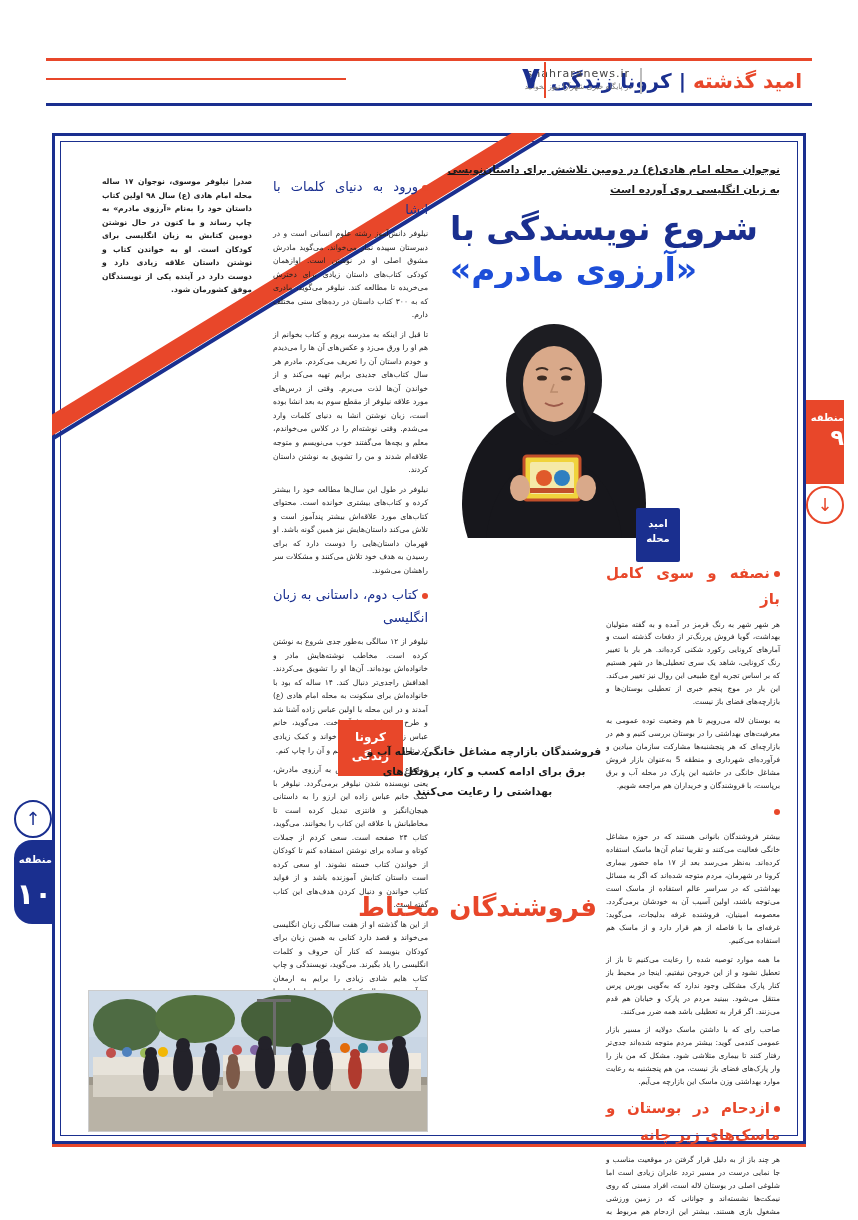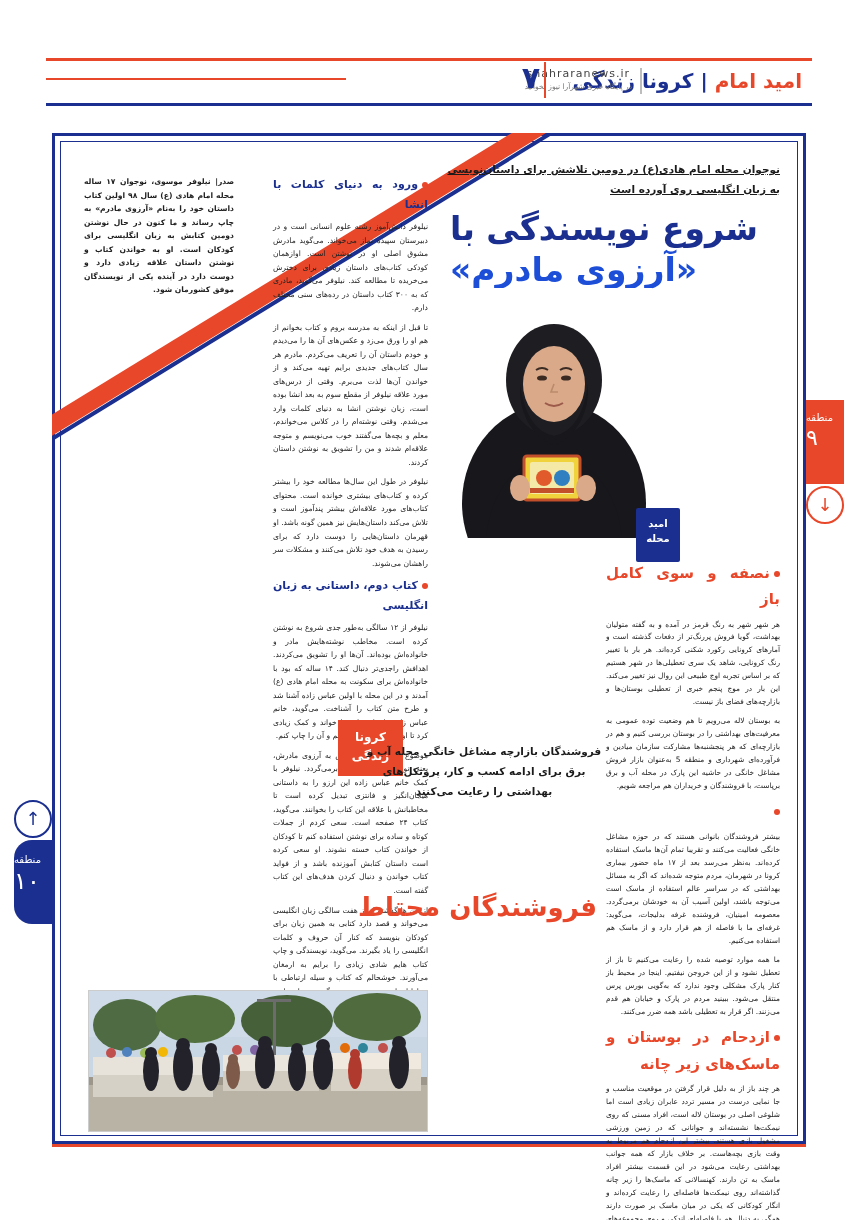--- a/index.html
+++ b/index.html
@@ -29,31 +29,31 @@
          border:1px solid #1a2f8f;box-sizing:border-box;}
 
   
   .diag{position:absolute;left:-30px;top:300px;width:1020px;height:18px;background:#e8472a;
         transform:rotate(-31.5deg);transform-origin:left top;}
   .diag2{position:absolute;left:-30px;top:322px;width:1020px;height:4px;background:#1a2f8f;
         transform:rotate(-31.5deg);transform-origin:left top;}
 
   
   .tab{position:absolute;width:36px;border-radius:0 18px 18px 0;color:#fff;
-       text-align:left;font-weight:normal;}
+       text-align:right;font-weight:bold;}
   .tab9{left:806px;top:400px;width:38px;height:84px;background:#e8472a;
         border-radius:0 0 0 0;}
   .tab9 .lbl{font-size:10px;margin-top:12px;display:block;}
   .tab9 .num{font-size:22px;display:block;margin-top:2px;}
   .arrow-circle{position:absolute;left:806px;top:486px;width:38px;height:38px;border-radius:50%;
         border:2px solid #e8472a;box-sizing:border-box;color:#e8472a;font-size:18px;
         text-align:center;line-height:34px;background:#fff;}
   .tab10{left:14px;top:840px;width:38px;height:84px;background:#1a2f8f;border-radius:18px 0 0 18px;}
   .tab10 .lbl{font-size:10px;margin-top:14px;display:block;}
-  .tab10 .num{font-size:24px;display:block;margin-top:2px;}
+  .tab10 .num{font-size:29px;display:block;margin-top:12px;}
   .arrow-circle-b{position:absolute;left:14px;top:800px;width:38px;height:38px;border-radius:50%;
         border:2px solid #1a2f8f;box-sizing:border-box;color:#1a2f8f;font-size:18px;
         text-align:center;line-height:34px;background:#fff;}
 
   
   .kicker{position:absolute;right:78px;top:160px;width:340px;text-align:right;
           font-size:10.5px;line-height:1.9;font-weight:bold;color:#1b1b1b;direction:rtl;text-decoration:underline;}
   .headline{position:absolute;right:78px;top:208px;width:330px;text-align:left;direction:rtl;}
   .headline .l1{font-size:33px;font-weight:bold;color:#1a2f8f;line-height:1.25;text-align:left;}
   .headline .l2{font-size:33px;font-weight:bold;color:#1d4ed8;line-height:1.25;text-align:left;}
@@ -61,22 +61,22 @@
   
   .photo{position:absolute;right:206px;top:288px;width:196px;height:250px;overflow:hidden;}
   .badge-omid{position:absolute;right:178px;top:508px;width:44px;height:54px;background:#1a2f8f;
         color:#fff;font-size:10px;font-weight:bold;text-align:center;line-height:1.5;
         padding-top:8px;box-sizing:border-box;border-radius:2px;}
 
   
   .col{position:absolute;direction:rtl;text-align:justify;font-size:7.6px;line-height:1.78;color:#222;}
   .col p{margin:0 0 6px 0;}
   .colA{right:430px;top:175px;width:155px;}
-  .colB{right:624px;top:175px;width:150px;}
-  .sec-head{font-size:11px;font-weight:bold;color:#1a2f8f;margin:8px 0 4px 0;}
+  .colB{right:606px;top:175px;width:150px;}
+  .sec-head{font-size:13px;font-weight:normal;color:#1a2f8f;margin:8px 0 4px 0;}
   .sec-head .dot{display:inline-block;width:6px;height:6px;background:#e8472a;border-radius:50%;
         margin-left:4px;vertical-align:middle;}
   .lead{font-weight:bold;}
 
   
   .colR{position:absolute;right:78px;top:560px;width:174px;direction:rtl;text-align:justify;
         font-size:7.4px;line-height:1.75;color:#222;}
   .colR p{margin:0 0 6px 0;}
   .sub-red{font-size:15px;font-weight:bold;color:#e8472a;margin:8px 0 4px 0;}
   .sub-red .dot{display:inline-block;width:6px;height:6px;background:#e8472a;border-radius:50%;
@@ -99,21 +99,21 @@
   .footer-rule{position:absolute;left:52px;top:1144px;width:754px;height:3px;background:#e8472a;}
 </style>
 </head>
 <body>
 
 <div class="masthead">
   <div class="mast-rule"></div>
   <div class="mast-rule bottom"></div>
   <div class="mast-left-rule"></div>
   <div class="mast-title">
-    <span class="red">امید امام</span>
+    <span class="red">امید گذشته</span>
     <span>| کرونا زندگی</span>
   </div>
   <div class="mast-sep"></div>
   <div class="mast-site">
     <div class="url">shahraranews.ir</div>
     <div class="sub">در پایگاه خبری شهرآرا نیوز بخوانید</div>
   </div>
   <div class="mast-num-line"></div>
   <div class="mast-num">۷</div>
 </div>
@@ -202,20 +202,21 @@
     <span class="dot"></span><span>نصفه و سوی کامل باز</span>
   </p>
   <p>هر شهر شهر به رنگ قرمز در آمده و به گفته متولیان بهداشت، گویا فروش پررنگ‌تر از دفعات گذشته است و آمارهای کرونایی رکورد شکنی کرده‌اند. هر بار با تغییر رنگ کرونایی، شاهد یک سری تعطیلی‌ها در شهر هستیم که بر اساس تجربه اوج طبیعی این روال نیز تغییر می‌کند. این بار در موج پنجم خبری از تعطیلی بوستان‌ها و بازارچه‌های فضای باز نیست.</p>
   <p>به بوستان لاله می‌رویم تا هم وضعیت توده عمومی به معرفیت‌های بهداشتی را در بوستان بررسی کنیم و هم در بازارچه‌ای که هر پنجشنبه‌ها مشارکت سازمان میادین و فرآورده‌ای شهرداری و منطقه 5 به‌عنوان بازار فروش مشاغل خانگی در حاشیه این پارک در محله آب و برق برپاست، با فروشندگان و خریداران هم مراجعه شویم.</p>
 
   <p class="sub-red">
     <span class="dot"></span>
   </p>
   <p>بیشتر فروشندگان بانوانی هستند که در حوزه مشاغل خانگی فعالیت می‌کنند و تقریبا تمام آن‌ها ماسک استفاده کرده‌اند. به‌نظر می‌رسد بعد از ۱۷ ماه حضور بیماری کرونا در شهرمان، مردم متوجه شده‌اند که اگر به مسائل بهداشتی که در سراسر عالم استفاده از ماسک است می‌توجه باشند، اولین آسیب آن به خودشان برمی‌گردد. معصومه امینیان، فروشنده غرفه بدلیجات، می‌گوید: غرفه‌ای ما با فاصله از هم قرار دارد و از ماسک هم استفاده می‌کنیم.</p>
   <p>ما همه موارد توصیه شده را رعایت می‌کنیم تا باز از تعطیل نشود و از این خروجن نیفتیم. اینجا در محیط باز کنار پارک مشکلی وجود ندارد که به‌گویی بورس پرس منتقل می‌شود. ببینید مردم در پارک و خیابان هم قدم می‌زنند. اگر قرار به تعطیلی باشد همه ضرر می‌کنند.</p>
+  <p>صاحب رای که با داشتن ماسک دولایه از مسیر بازار عمومی کندمی گوید: بیشتر مردم متوجه شده‌اند جدی‌تر رفتار کنند تا بیماری متلاشی شود. مشکل که من باز را وار پارک‌های فضای باز نیست، من هم پنجشنبه به رعایت موارد بهداشتی وزن ماسک این بازارچه می‌آیم.</p>
 
   <p class="sub-red">
     <span class="dot"></span><span>ازدحام در بوستان و ماسک‌های زیر چانه</span>
   </p>
   <p>هر چند باز از به دلیل قرار گرفتن در موقعیت مناسب و جا نمایی درست در مسیر تردد عابران زیادی است اما شلوغی اصلی در بوستان لاله است، افراد مسنی که روی نیمکت‌ها نشسته‌اند و جوانانی که در زمین ورزشی مشغول بازی هستند. بیشتر این ازدحام هم مربوط به وقت بازی بچه‌هاست. بر خلاف بازار که همه جوانب بهداشتی رعایت می‌شود در این قسمت بیشتر افراد ماسک به تن دارند. کهنسالانی که ماسک‌ها را زیر چانه گذاشته‌اند روی نیمکت‌ها فاصله‌ای را رعایت کرده‌اند و انگار کودکانی که یکی در میان ماسک بر صورت دارند همگی به دنبال هم با فاصله‌ای اندکی و روی مجموعه‌های این پارک مشغول بازی هستند.</p>
 
 </div>
 
 <div class="badge-corona">
   کرونا<br>زندگی

